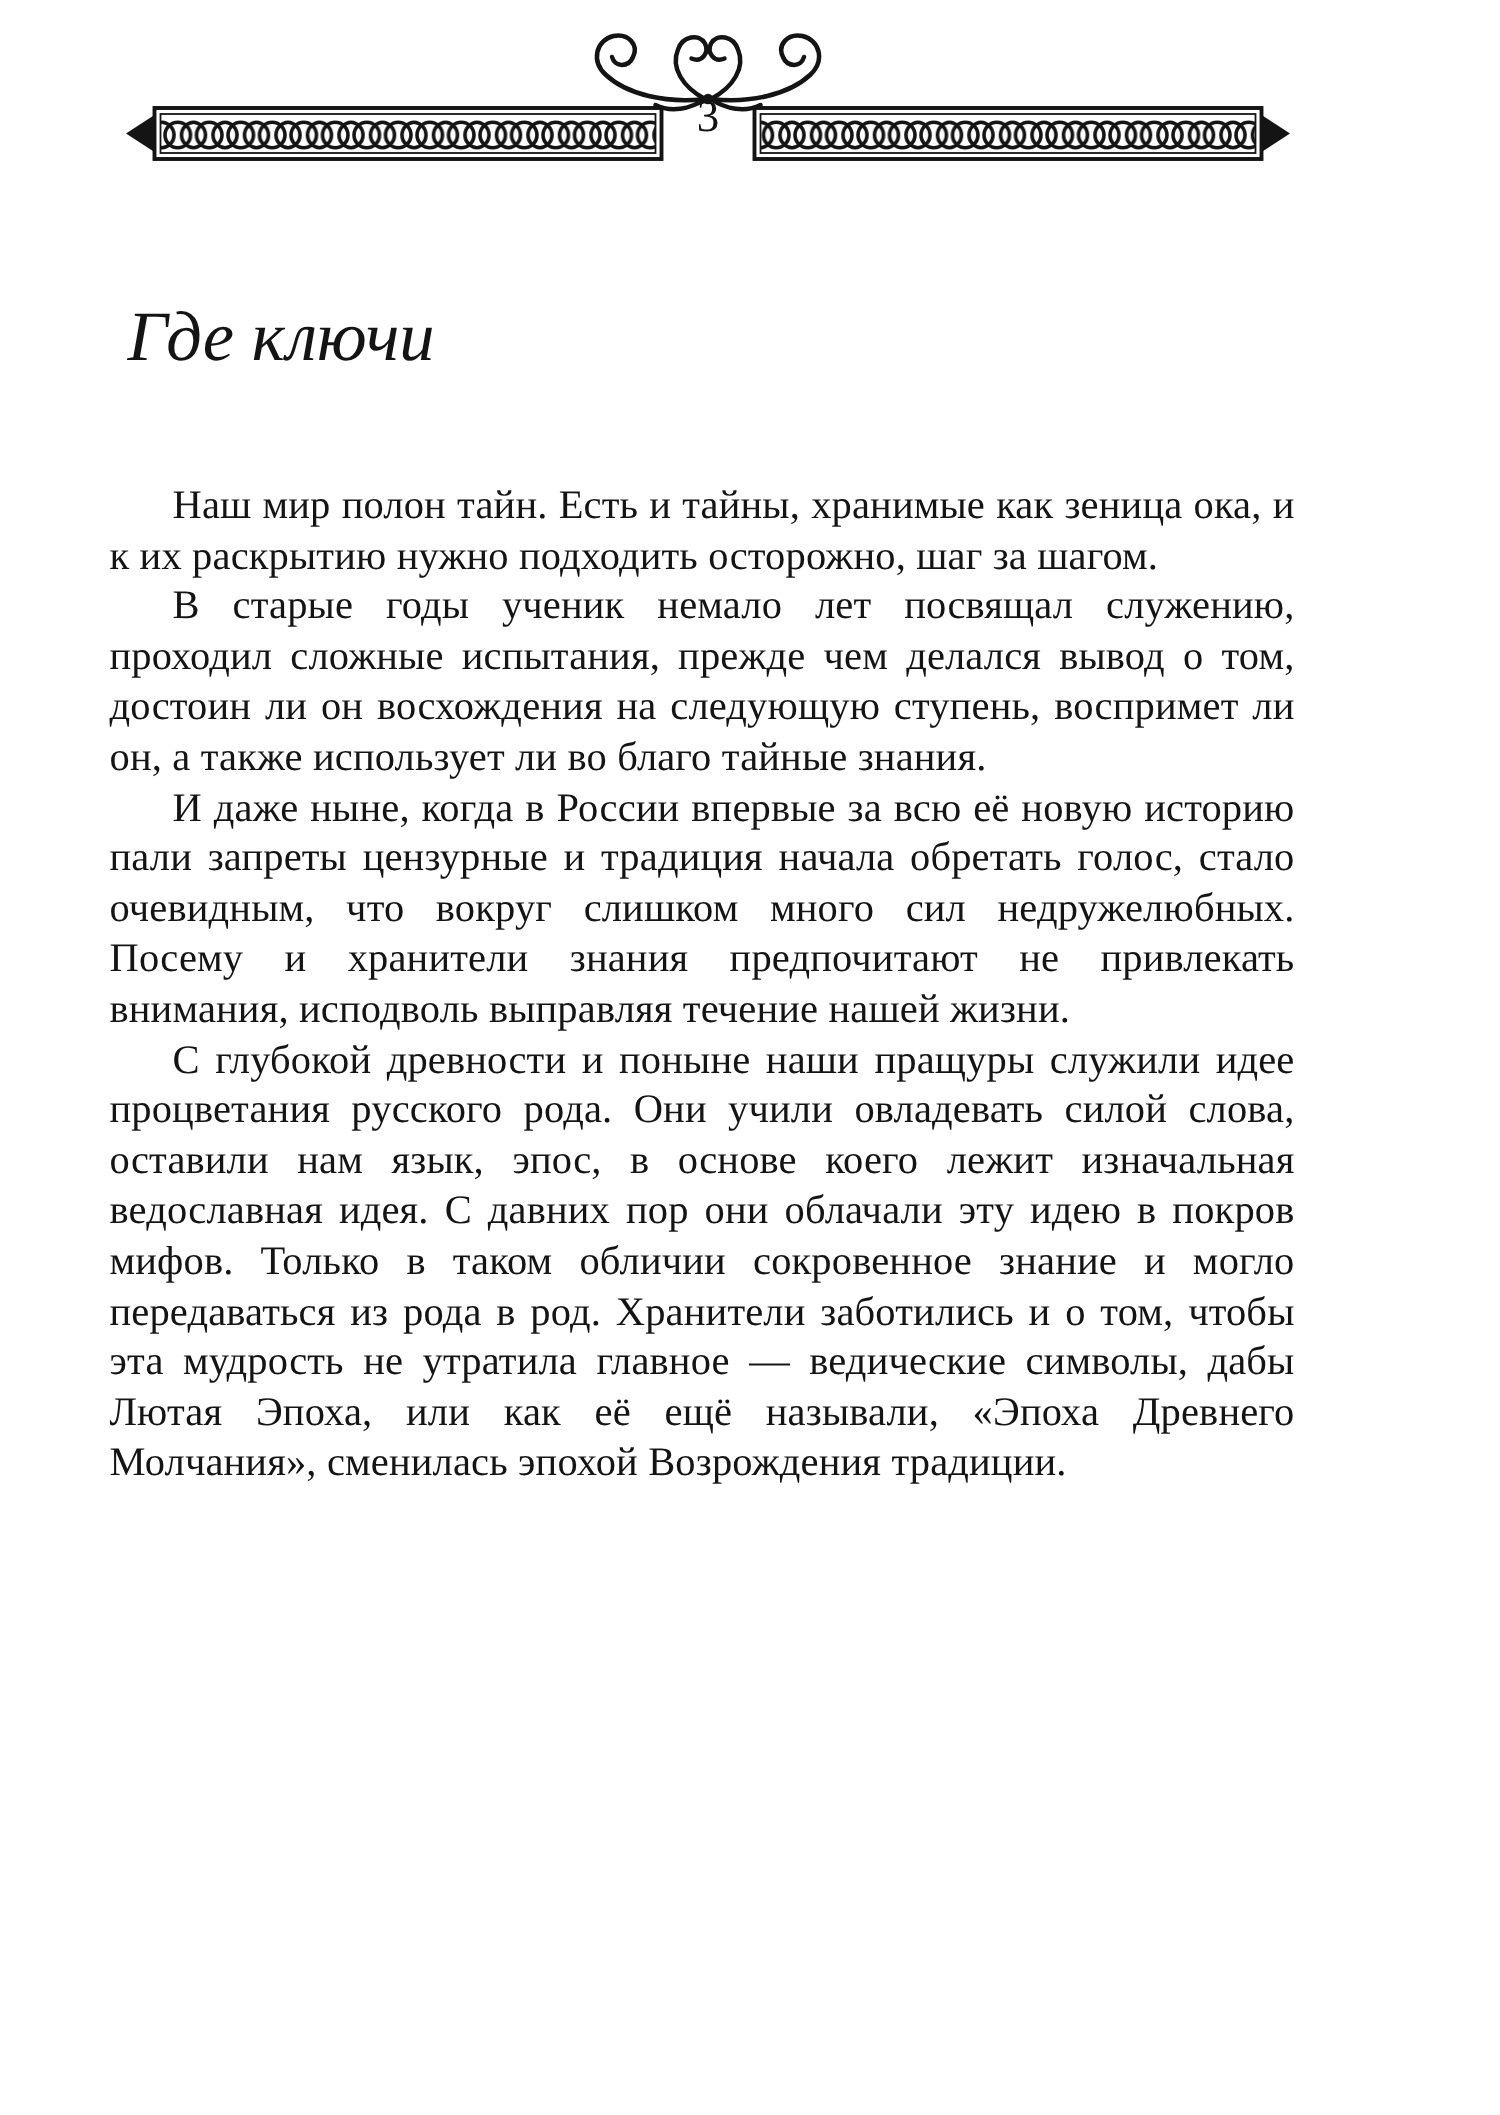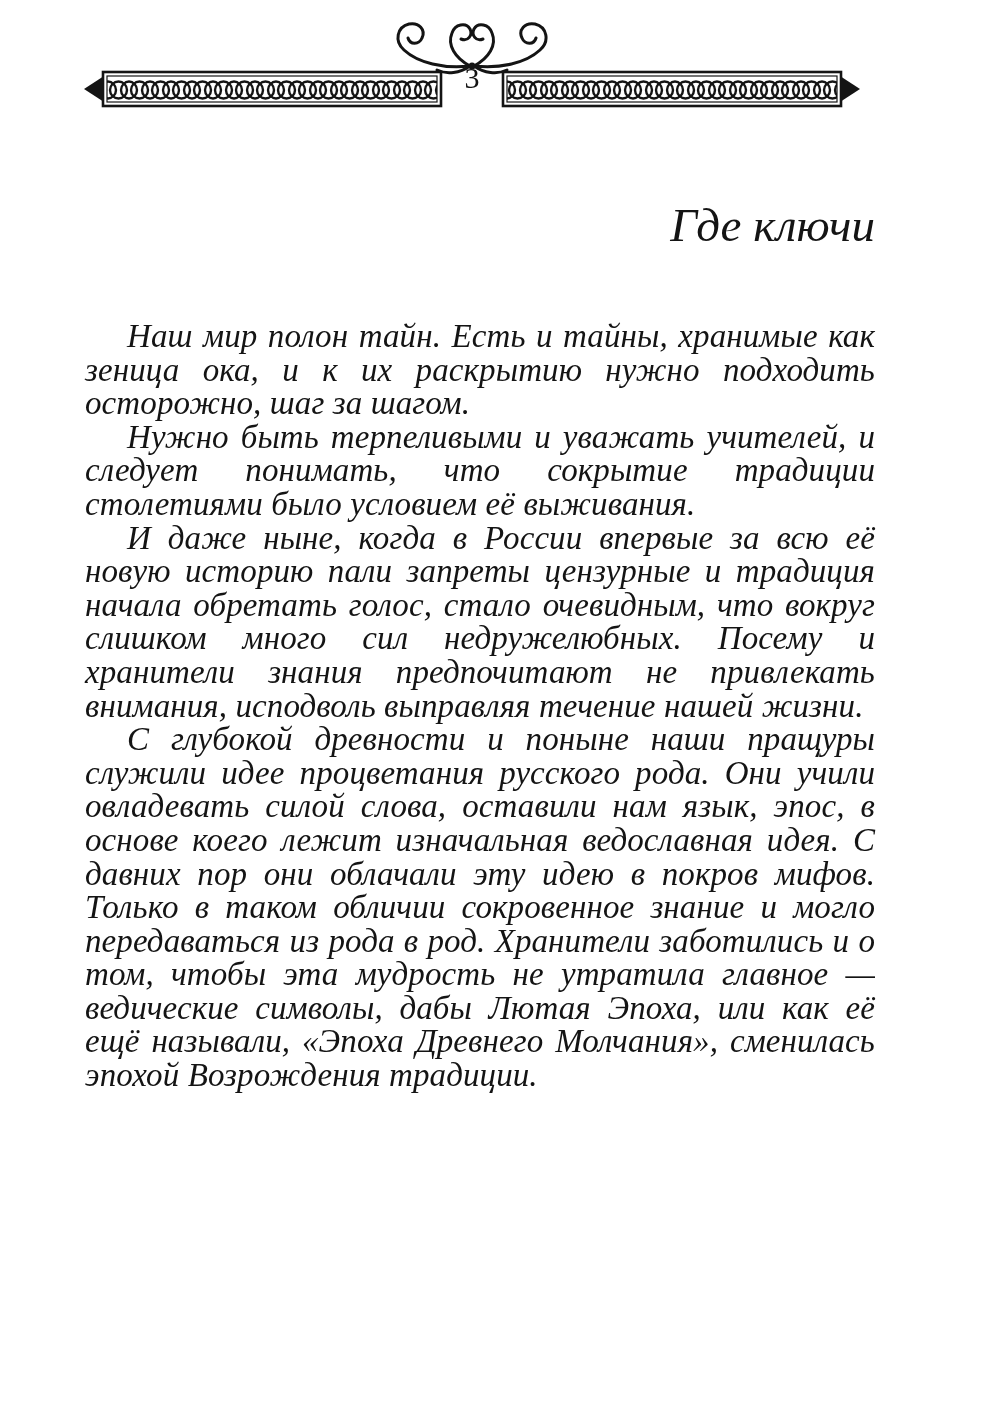--- a/index.html
+++ b/index.html
@@ -30,36 +30,35 @@
     text-align: center;
     font-size: 30px;
     line-height: 36px;
     font-family: "Liberation Serif", serif;
   }
   .chapter-title {
     position: absolute;
     top: 168px;
     left: 85px;
     width: 790px;
-    text-align: right;
+    text-align: left;
     font-style: italic;
     font-weight: normal;
     font-size: 47px;
     line-height: 1.13;
   }
   .body-text {
     position: absolute;
     top: 320px;
-    left: 85px;
+    left: 73px;
     width: 790px;
-    font-size: 33px;
+    font-size: 27px;
     line-height: 33.6px;
     text-align: justify;
     letter-spacing: 0.1px;
-    font-style: italic;
   }
   .body-text p {
     margin: 0;
     text-indent: 42px;
     hyphens: auto;
     -webkit-hyphens: auto;
   }
 </style>
 </head>
 <body>
@@ -104,18 +103,18 @@
   </svg>
 
   <div class="page-number">3</div>
 
   <h1 class="chapter-title">
     <div>Где ключи</div>
   </h1>
 
   <div class="body-text">
     <p lang="ru">Наш мир полон тайн. Есть и тайны, хранимые как зеница ока, и к их раскрытию нужно подходить осторожно, шаг за шагом.</p>
-    <p lang="ru">Нужно быть терпеливыми и уважать учителей, и следует понимать, что сокрытие традиции столетиями было условием её выживания.</p>
+    <p lang="ru">В старые годы ученик немало лет посвящал служению, проходил сложные испытания, прежде чем делался вывод о том, достоин ли он восхождения на следующую ступень, воспримет ли он, а также использует ли во благо тайные знания.</p>
     <p lang="ru">И даже ныне, когда в России впервые за всю её новую историю пали запреты цензурные и традиция начала обретать голос, стало очевидным, что вокруг слишком много сил недружелюбных. Посему и хранители знания предпочитают не привлекать внимания, исподволь выправляя течение нашей жизни.</p>
     <p lang="ru">С глубокой древности и поныне наши пращуры служили идее процветания русского рода. Они учили овладевать силой слова, оставили нам язык, эпос, в основе коего лежит изначальная ведославная идея. С давних пор они облачали эту идею в покров мифов. Только в таком обличии сокровенное знание и могло передаваться из рода в род. Хранители заботились и о том, чтобы эта мудрость не утратила главное — ведические символы, дабы Лютая Эпоха, или как её ещё называли, «Эпоха Древнего Молчания», сменилась эпохой Возрождения традиции.</p>
   </div>
 
 </div>
 
 </body></html>

